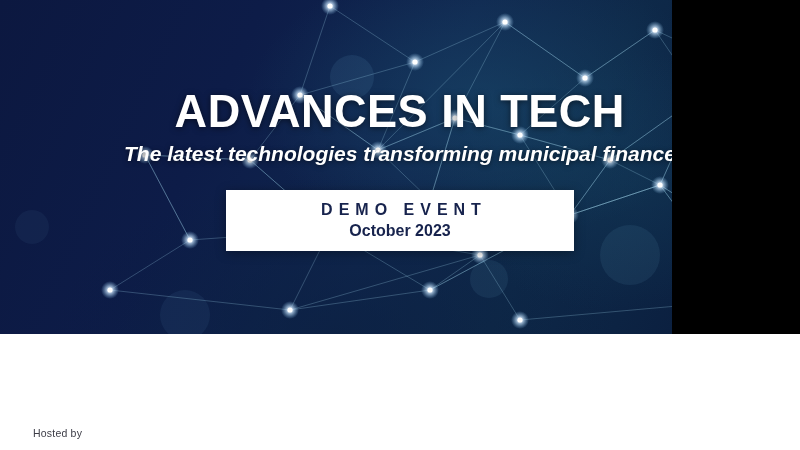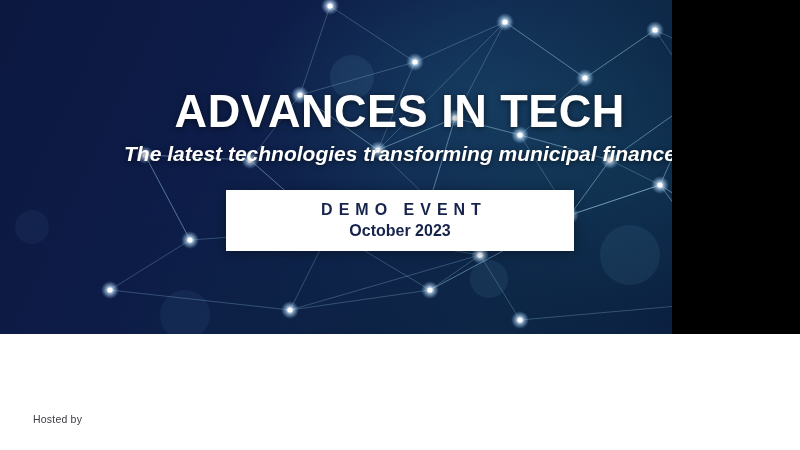--- a/index.html
+++ b/index.html
@@ -79,21 +79,21 @@
   }
 
   
   #footer{
     position:absolute;left:0;top:334px;width:800px;height:116px;
     background:#ffffff;
   }
 
   
   #hosted-group{
-    position:absolute;left:33px;top:79px;
+    position:absolute;left:33px;top:93px;
     display:flex;align-items:center;
   }
   #hosted-label{
     color:#3c3c46;font-size:10.5px;letter-spacing:.2px;
     font-family:"Liberation Sans",sans-serif;
   }
   #bondbuyer-logo{
     margin-left:11px;
     color:#3f4a63;
     font-family:"Liberation Serif",serif;

